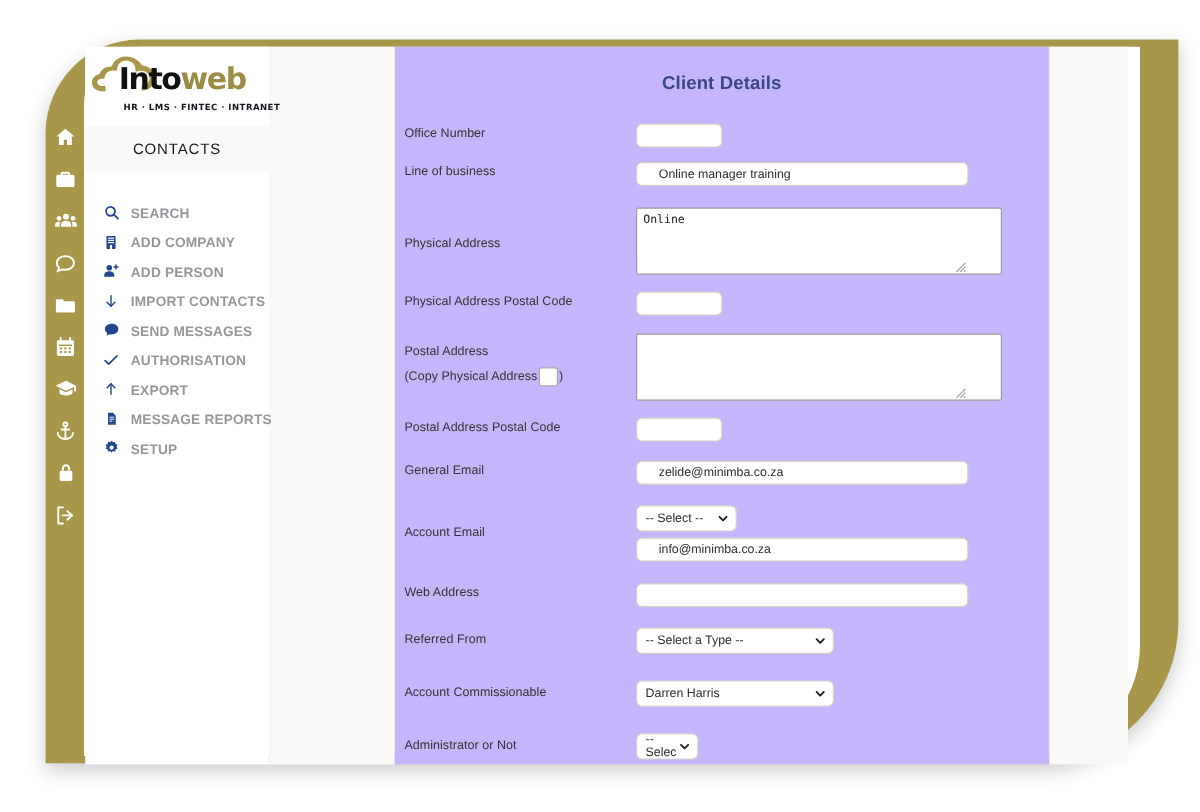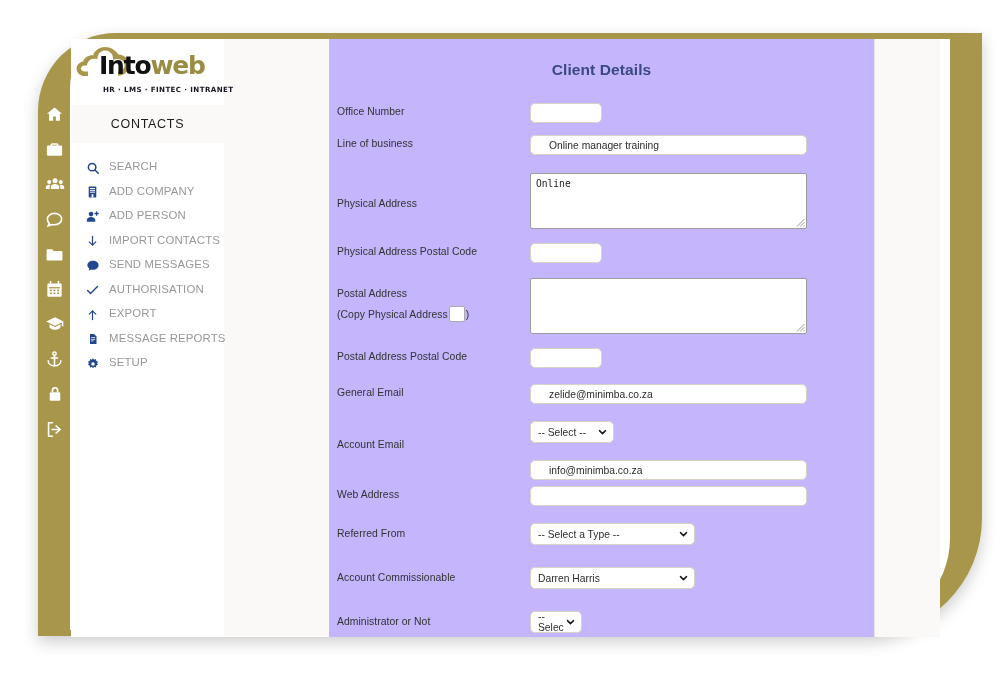--- a/index.html
+++ b/index.html
@@ -105,24 +105,25 @@
     letter-spacing: 0.7px;
     color: #1c1c1c;
     font-weight: 400;
   }
   #menu-list {
     padding: 17px 0 0 14px;
     background: #ffffff;
   }
   .menu-item {
     display: flex;
-    align-items: flex-start;
+    align-items: flex-end;
     height: 24.5px;
     gap: 9px;
     cursor: pointer;
+    font-weight: bold;
   }
   .menu-ico {
     width: 15px; height: 15px;
     flex: none;
     display: flex; align-items: center; justify-content: center;
     color: #23478c;
   }
   .menu-ico svg { display: block; }
   .menu-label {
     font-size: 11.4px;
@@ -194,21 +195,21 @@
     font-size: 10.3px;
     color: #2c2c2c;
     padding: 0 18px;
     outline: none;
     display: block;
   }
   .inp.w-sm  { width: 72px; }
   .inp.w-lg  { width: 277px; }
 
   .tarea {
-    width: 277px;
+    width: 305px;
     border: 1px solid #9c9c9c;
     border-radius: 2px;
     background: #ffffff;
     font-family: "DejaVu Sans Mono", monospace;
     font-size: 9.6px;
     color: #1b1b1b;
     padding: 4px 5px;
     outline: none;
     resize: none;
     display: block;
@@ -544,21 +545,21 @@
 
   <div class="frow" style="top:382px">
     <div class="flabel" style="padding-top:18px">Account Email</div>
     <div class="fctl">
       <div class="sel w-a">
         <span>-- Select --</span>
         <svg class="cv" viewBox="0 0 12 12">
             <path d="M2 4.2l4 4 4-4" fill="none" stroke="currentColor" stroke-width="2" stroke-linecap="round" stroke-linejoin="round"></path>
           </svg>
       </div>
-      <input class="inp w-lg" type="text" style="margin-top: 17px;" value="info@minimba.co.za">
+      <input class="inp w-lg" type="text" style="margin-top: 5px;" value="info@minimba.co.za">
     </div>
   </div>
 
   <div class="frow" style="top:447px">
     <div class="flabel">Web Address</div>
     <div class="fctl">
       <input class="inp w-lg" type="text" value="" style="">
     </div>
   </div>
 

